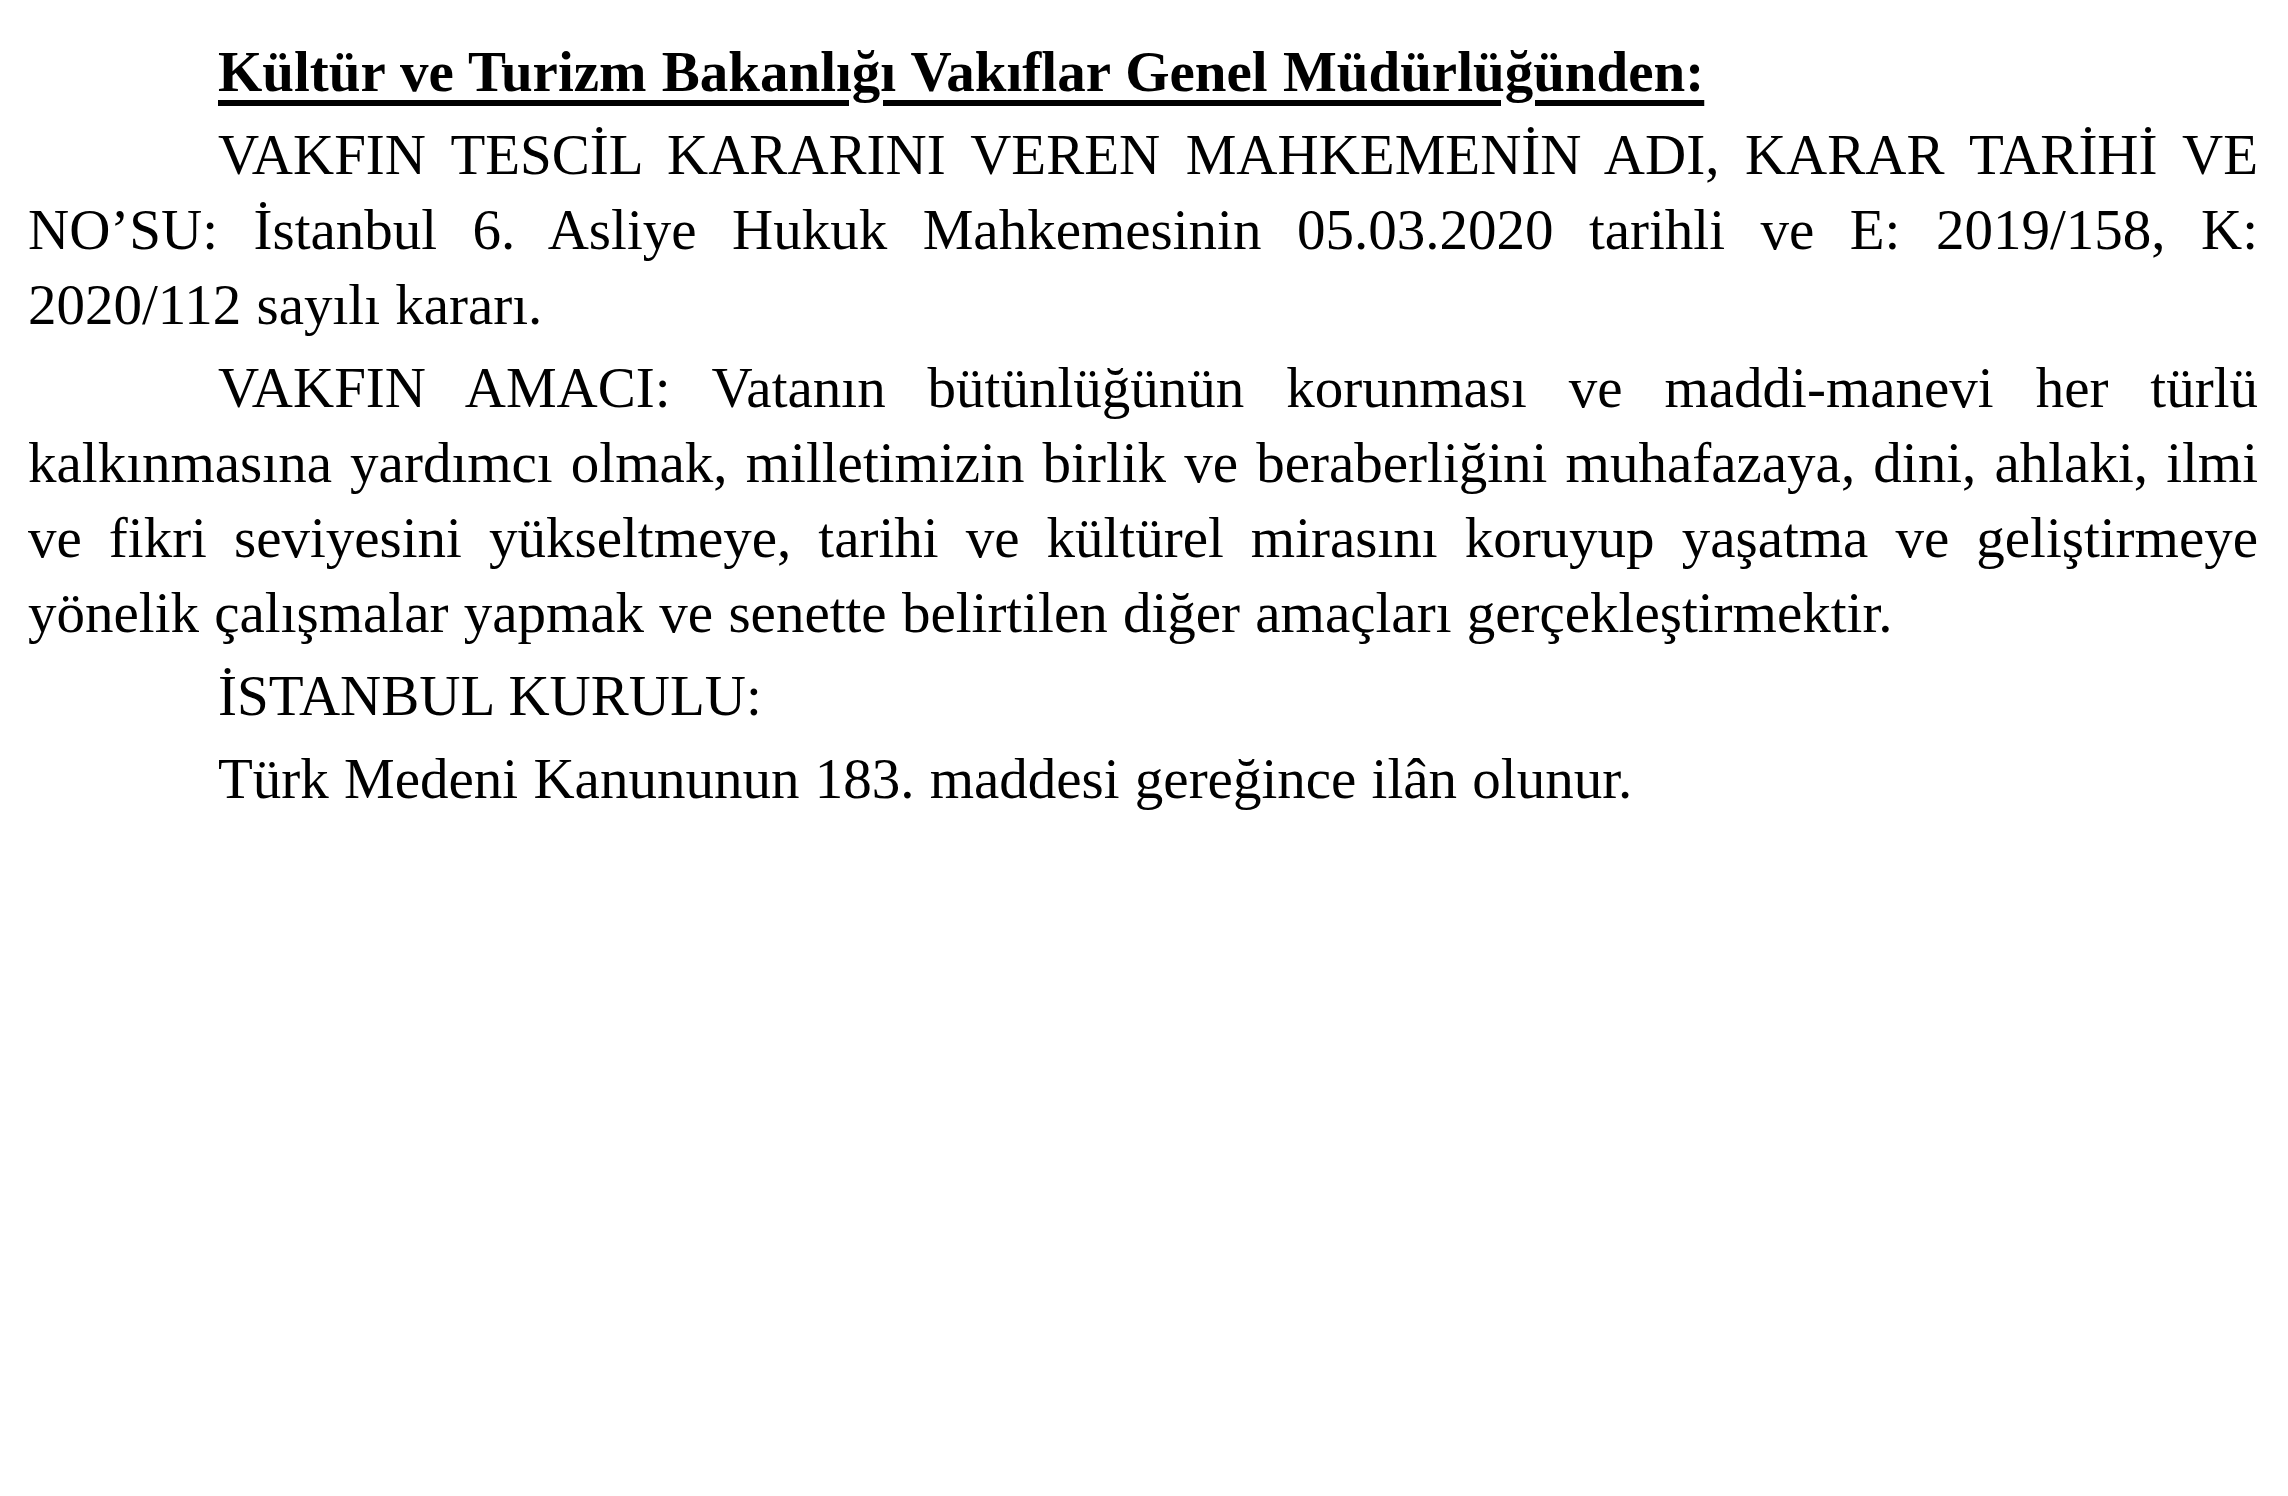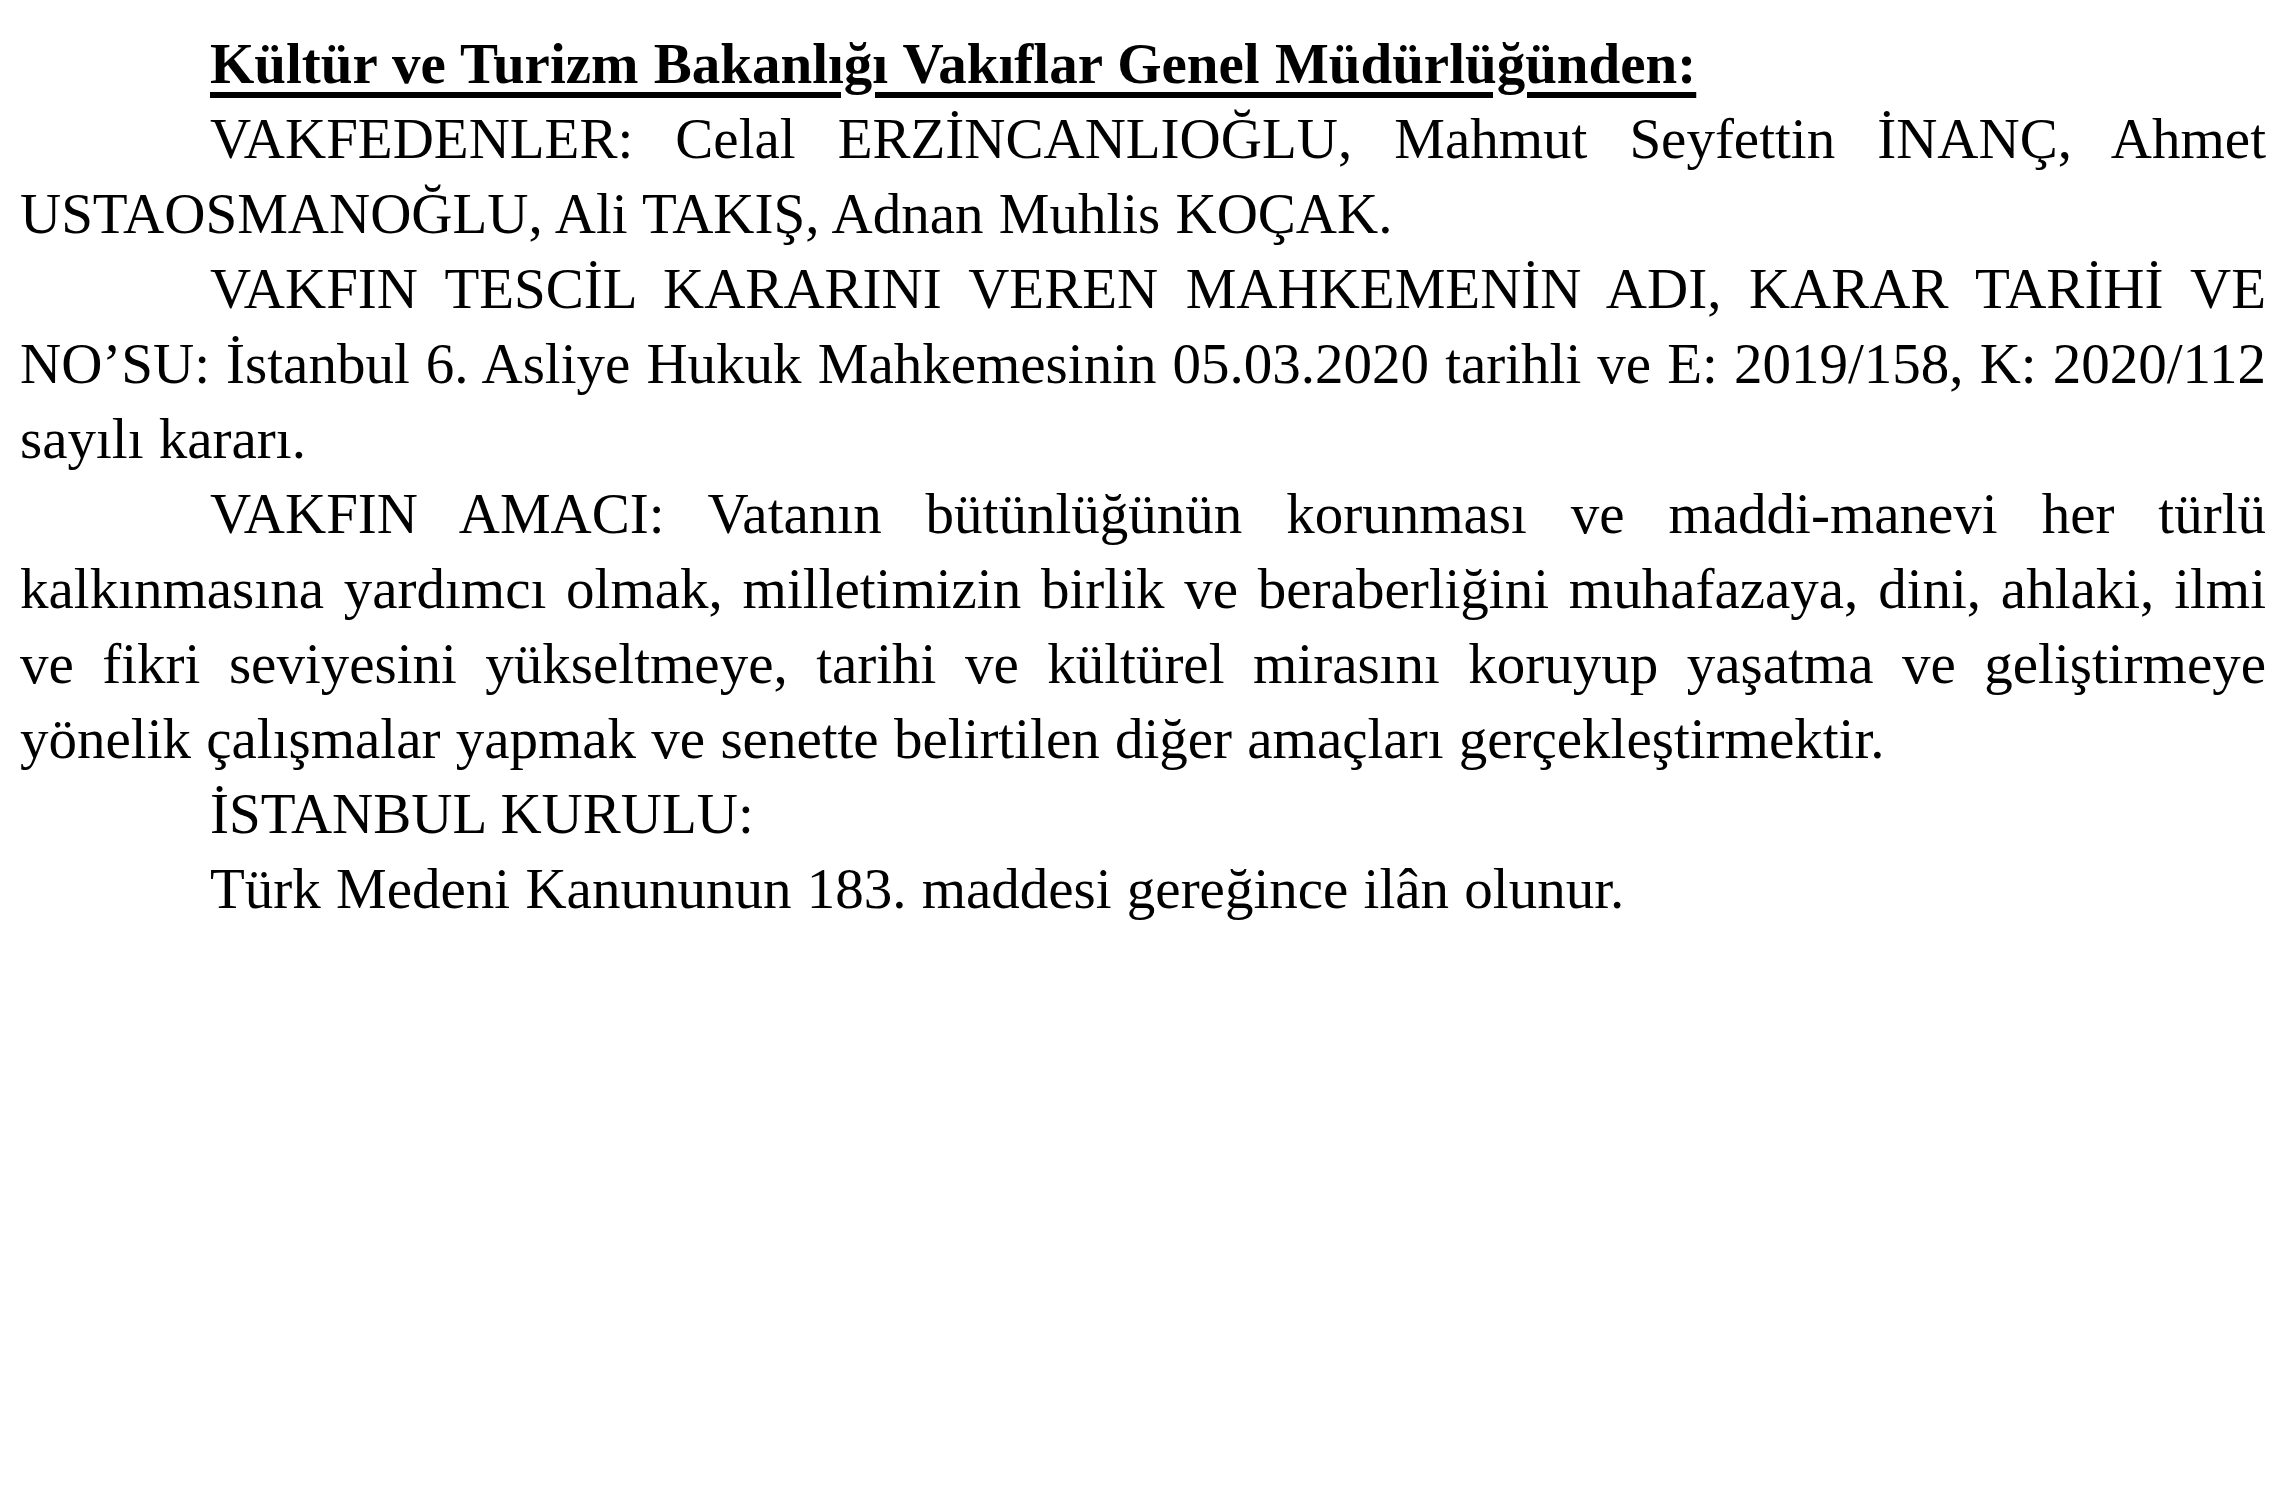--- a/index.html
+++ b/index.html
@@ -14,21 +14,21 @@
     box-sizing: border-box;
     background: #ffffff;
     color: #000000;
     padding: 26px 22px 0 20px;
     font-family: "Liberation Serif", "DejaVu Serif", serif;
     font-size: 57px;
     line-height: 75px;
     overflow: hidden;
   }
   .page p {
-    margin: 0;
+    margin: 8px;
     padding: 0;
     text-align: justify;
     text-indent: 190px;
     word-spacing: 1px;
   }
   .doc-heading {
     font-weight: bold;
     text-align: left;
     text-decoration: underline;
     text-decoration-thickness: 6px;
@@ -41,21 +41,20 @@
     margin-top: 12px !important;
   }
 </style>
 </head>
 <body>
 
 <div class="page">
   <p class="doc-heading">Kültür ve Turizm Bakanlığı Vakıflar Genel Müdürlüğünden:</p>
 
 
-  <p>VAKFEDENLER: Celal ERZİNCANLIOĞLU, Mahmut Seyfettin İNANÇ, Ahmet USTAOSMANOĞLU, Ali TAKIŞ, Adnan Muhlis KOÇAK.</p>
 
 
   <p>VAKFIN TESCİL KARARINI VEREN MAHKEMENİN ADI, KARAR TARİHİ VE NO’SU: İstanbul 6. Asliye Hukuk Mahkemesinin 05.03.2020 tarihli ve E: 2019/158, K: 2020/112 sayılı kararı.</p>
 
   <p>VAKFIN AMACI: Vatanın bütünlüğünün korunması ve maddi-manevi her türlü kalkınmasına yardımcı olmak, milletimizin birlik ve beraberliğini muhafazaya, dini, ahlaki, ilmi ve fikri seviyesini yükseltmeye, tarihi ve kültürel mirasını koruyup yaşatma ve geliştirmeye yönelik çalışmalar yapmak ve senette belirtilen diğer amaçları gerçekleştirmektir.</p>
 
 
   <p>İSTANBUL KURULU:</p>
 
 

